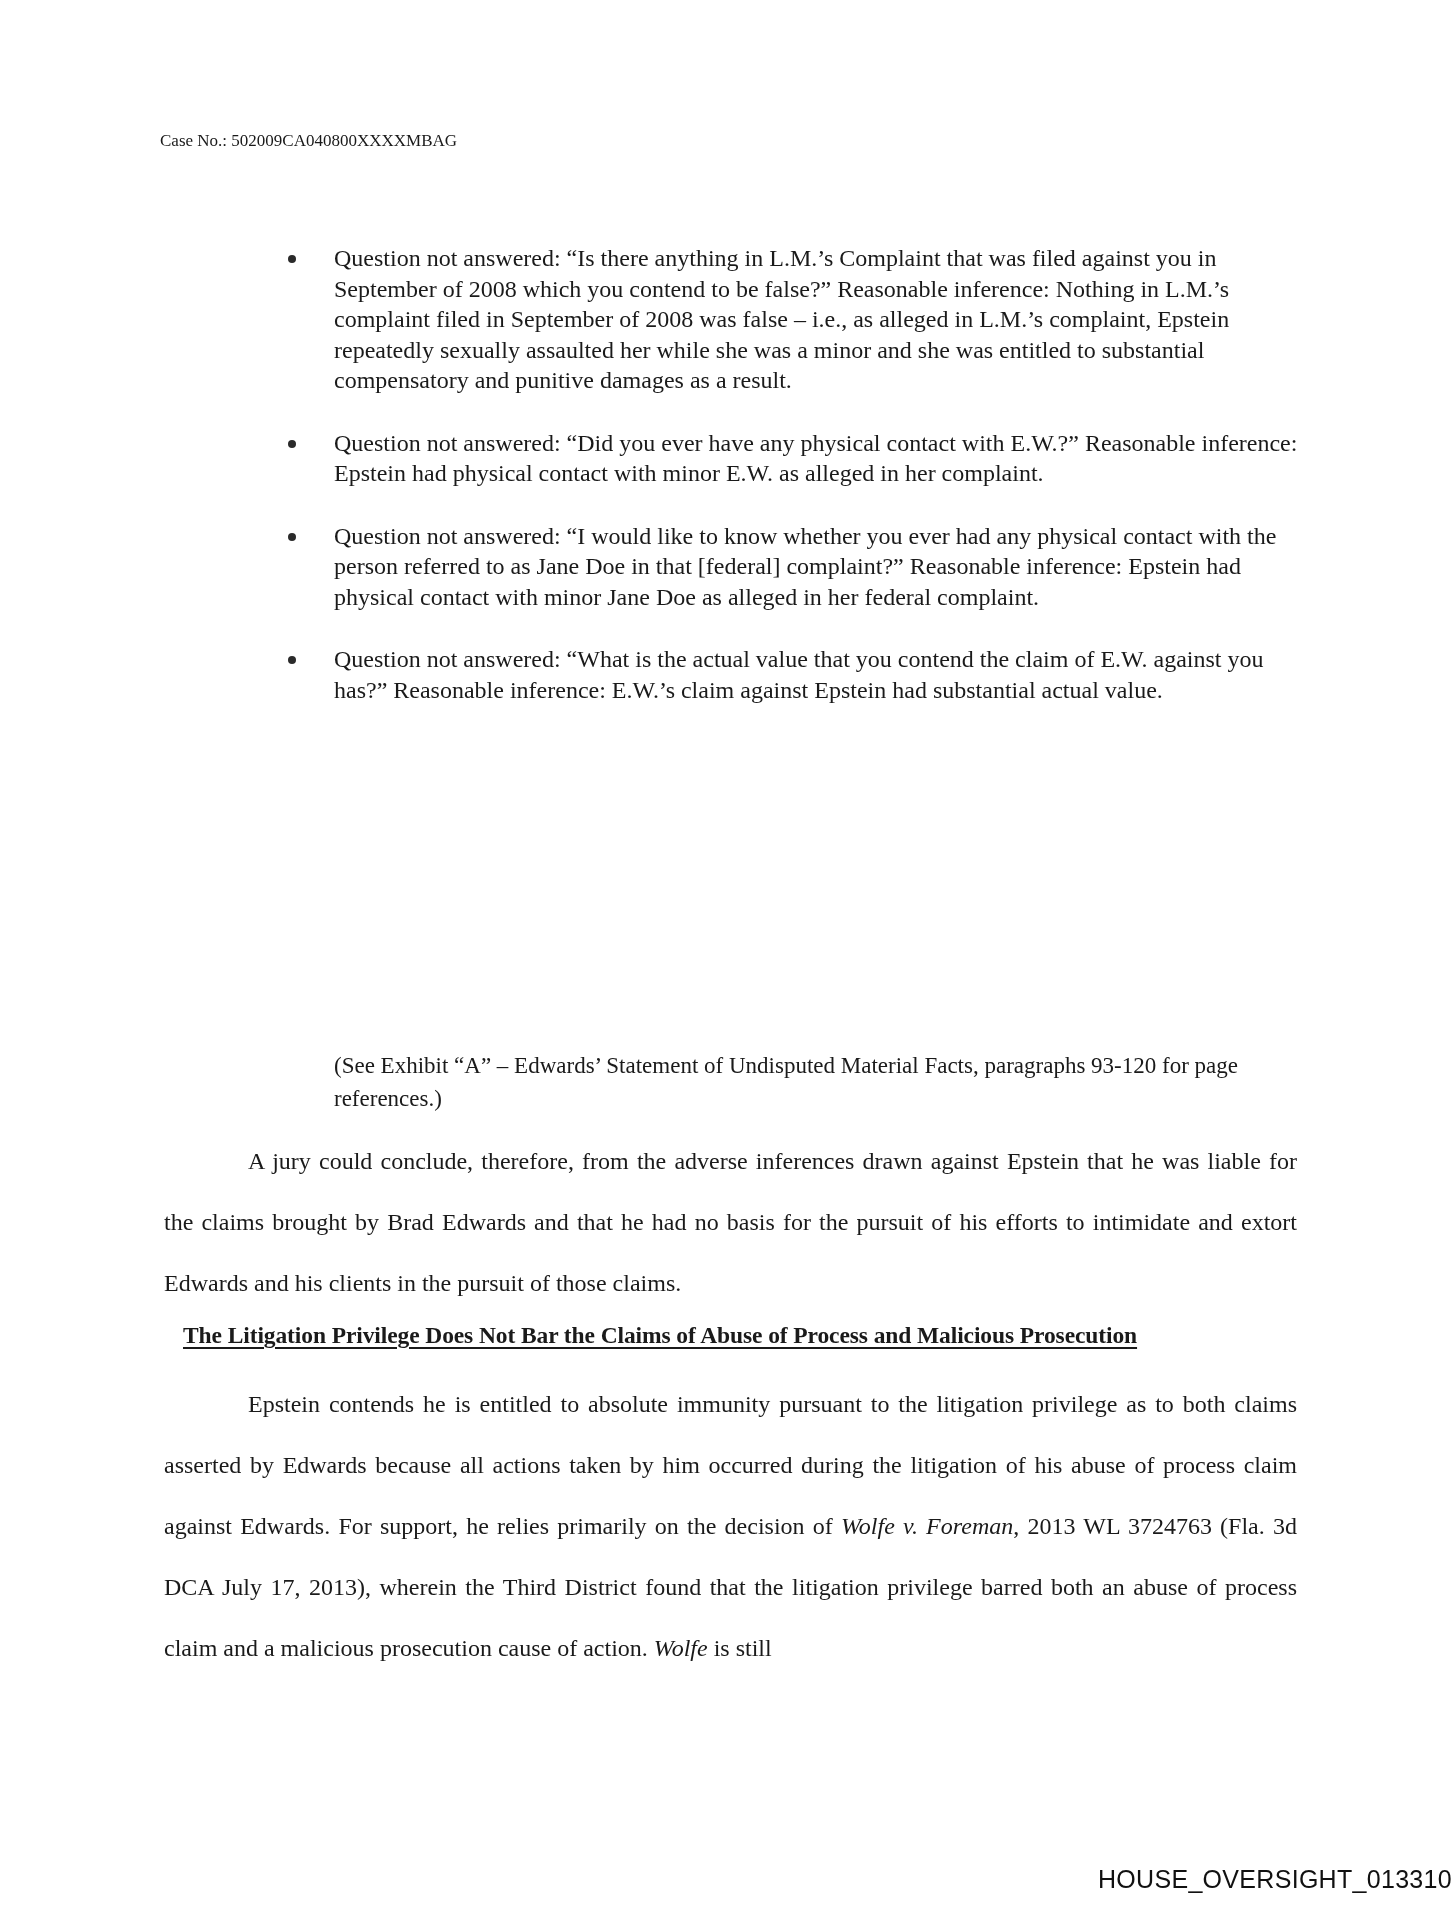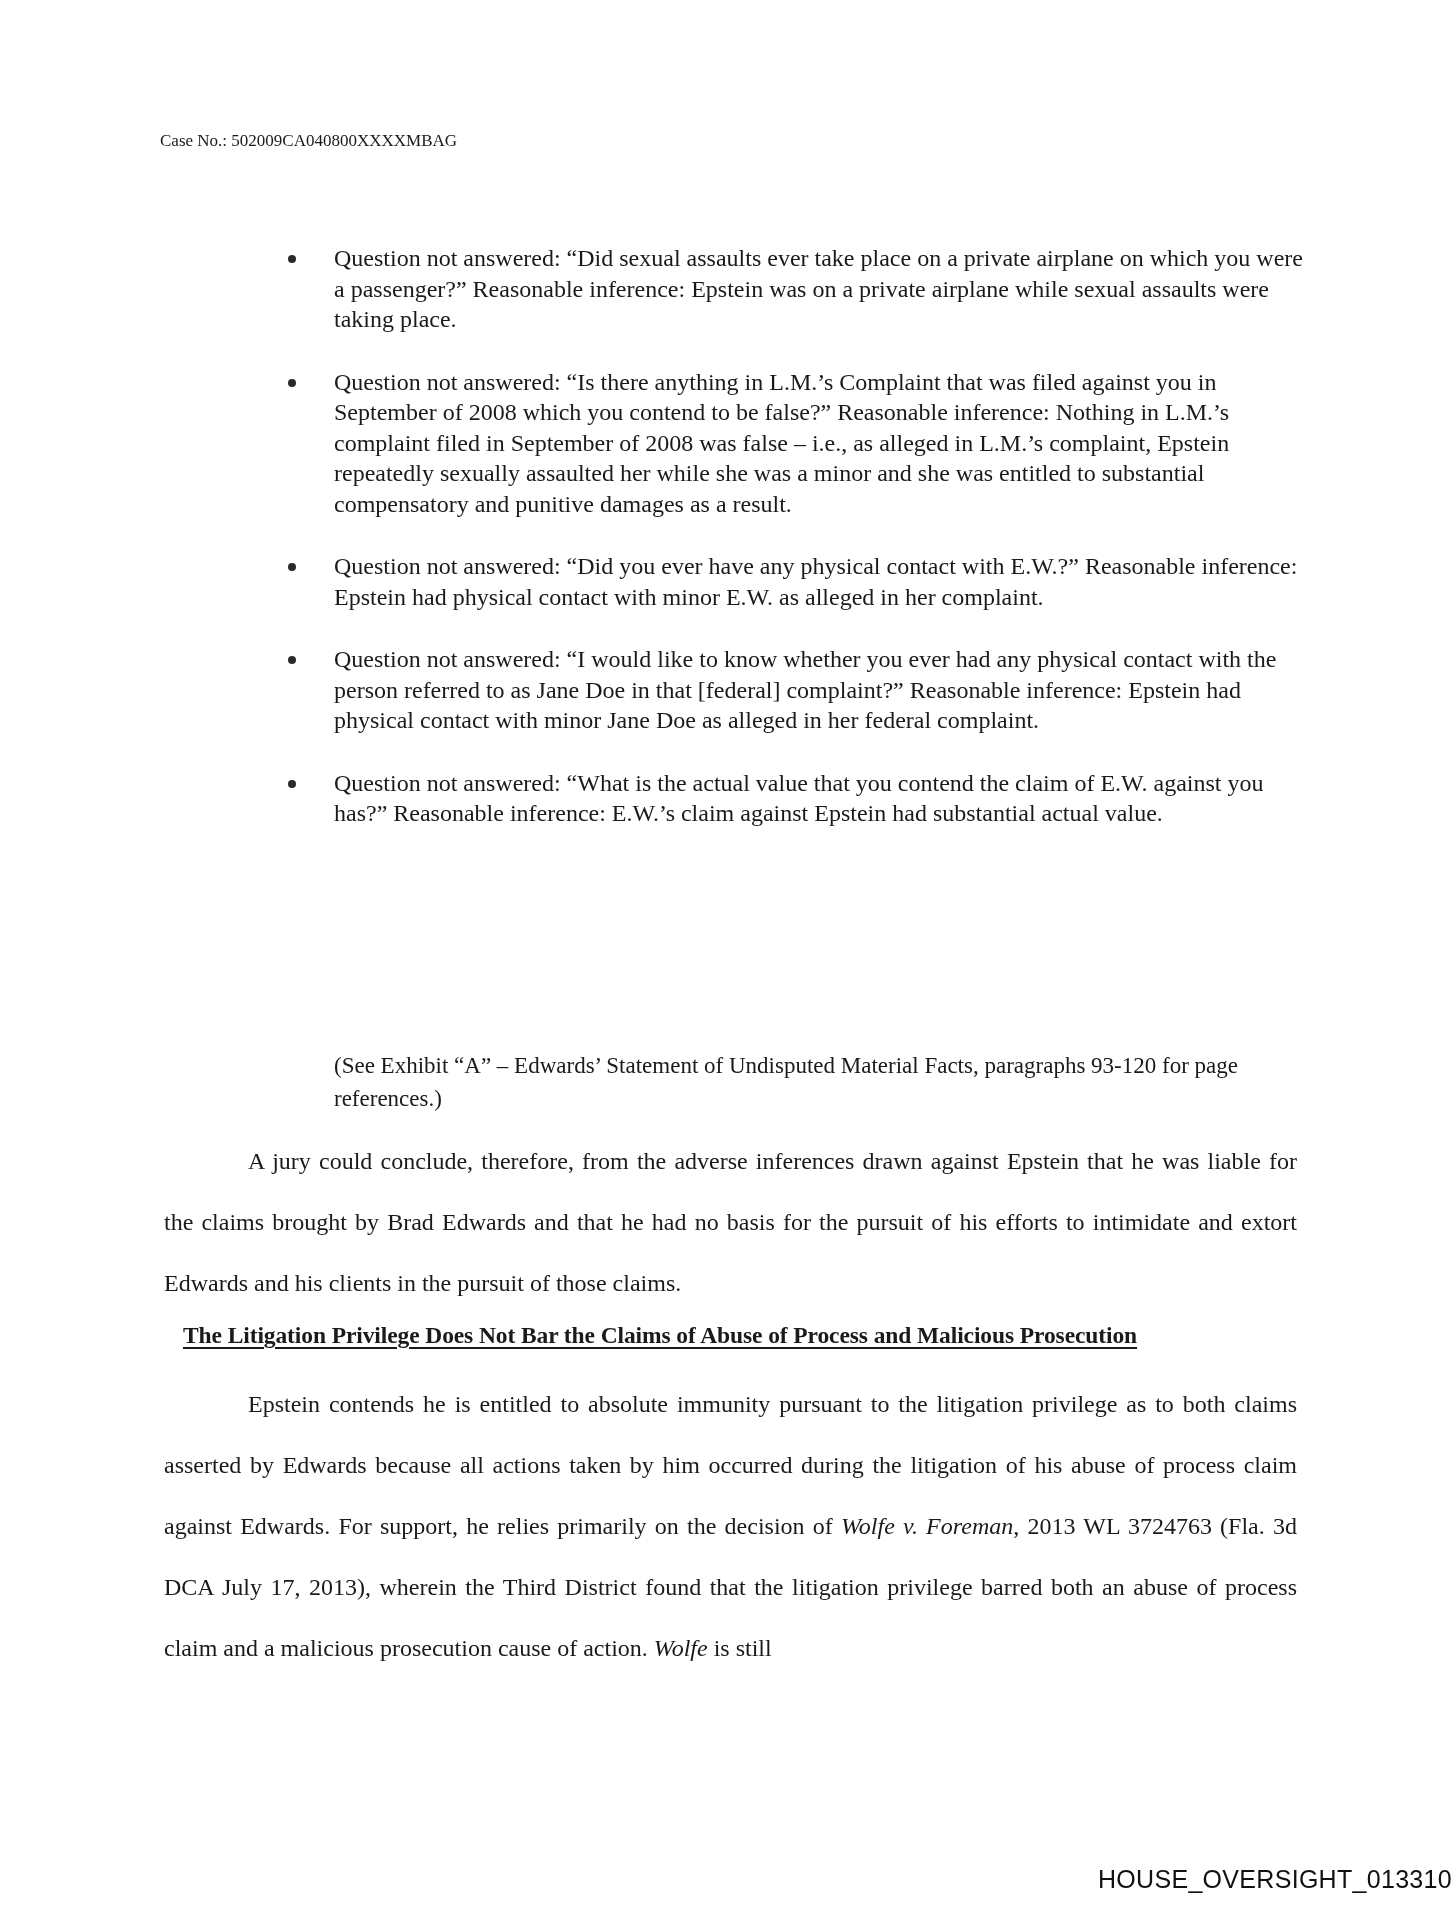--- a/index.html
+++ b/index.html
@@ -23,24 +23,20 @@
 </head>
 <body>
 
 <div class="header">
   <div>Case No.:  502009CA040800XXXXMBAG</div>
 </div>
 
 <div class="bullets">
   <div class="bullet">
     <span class="dot"></span>
-    <span>Question not answered: “Did sexual assaults ever take place on a private airplane on which you were a passenger?”  Reasonable inference: Epstein was on a private airplane while sexual assaults were taking place.</span>
-  </div>
-  <div class="bullet">
-    <span class="dot"></span>
     <span>Question not answered:  “Is there anything in L.M.’s Complaint that was filed against you in September of 2008 which you contend to be false?”  Reasonable inference: Nothing in L.M.’s complaint filed in September of 2008 was false – i.e., as alleged in L.M.’s complaint, Epstein repeatedly sexually assaulted her while she was a minor and she was entitled to substantial compensatory and punitive damages as a result.</span>
   </div>
   <div class="bullet">
     <span class="dot"></span>
     <span>Question not answered:  “Did you ever have any physical contact with E.W.?” Reasonable inference:  Epstein had physical contact with minor E.W. as alleged in her complaint.</span>
   </div>
   <div class="bullet">
     <span class="dot"></span>
     <span>Question not answered:  “I would like to know whether you ever had any physical contact with the person referred to as Jane Doe in that [federal] complaint?”  Reasonable inference:  Epstein had physical contact with minor Jane Doe as alleged in her federal complaint.</span>
   </div>

